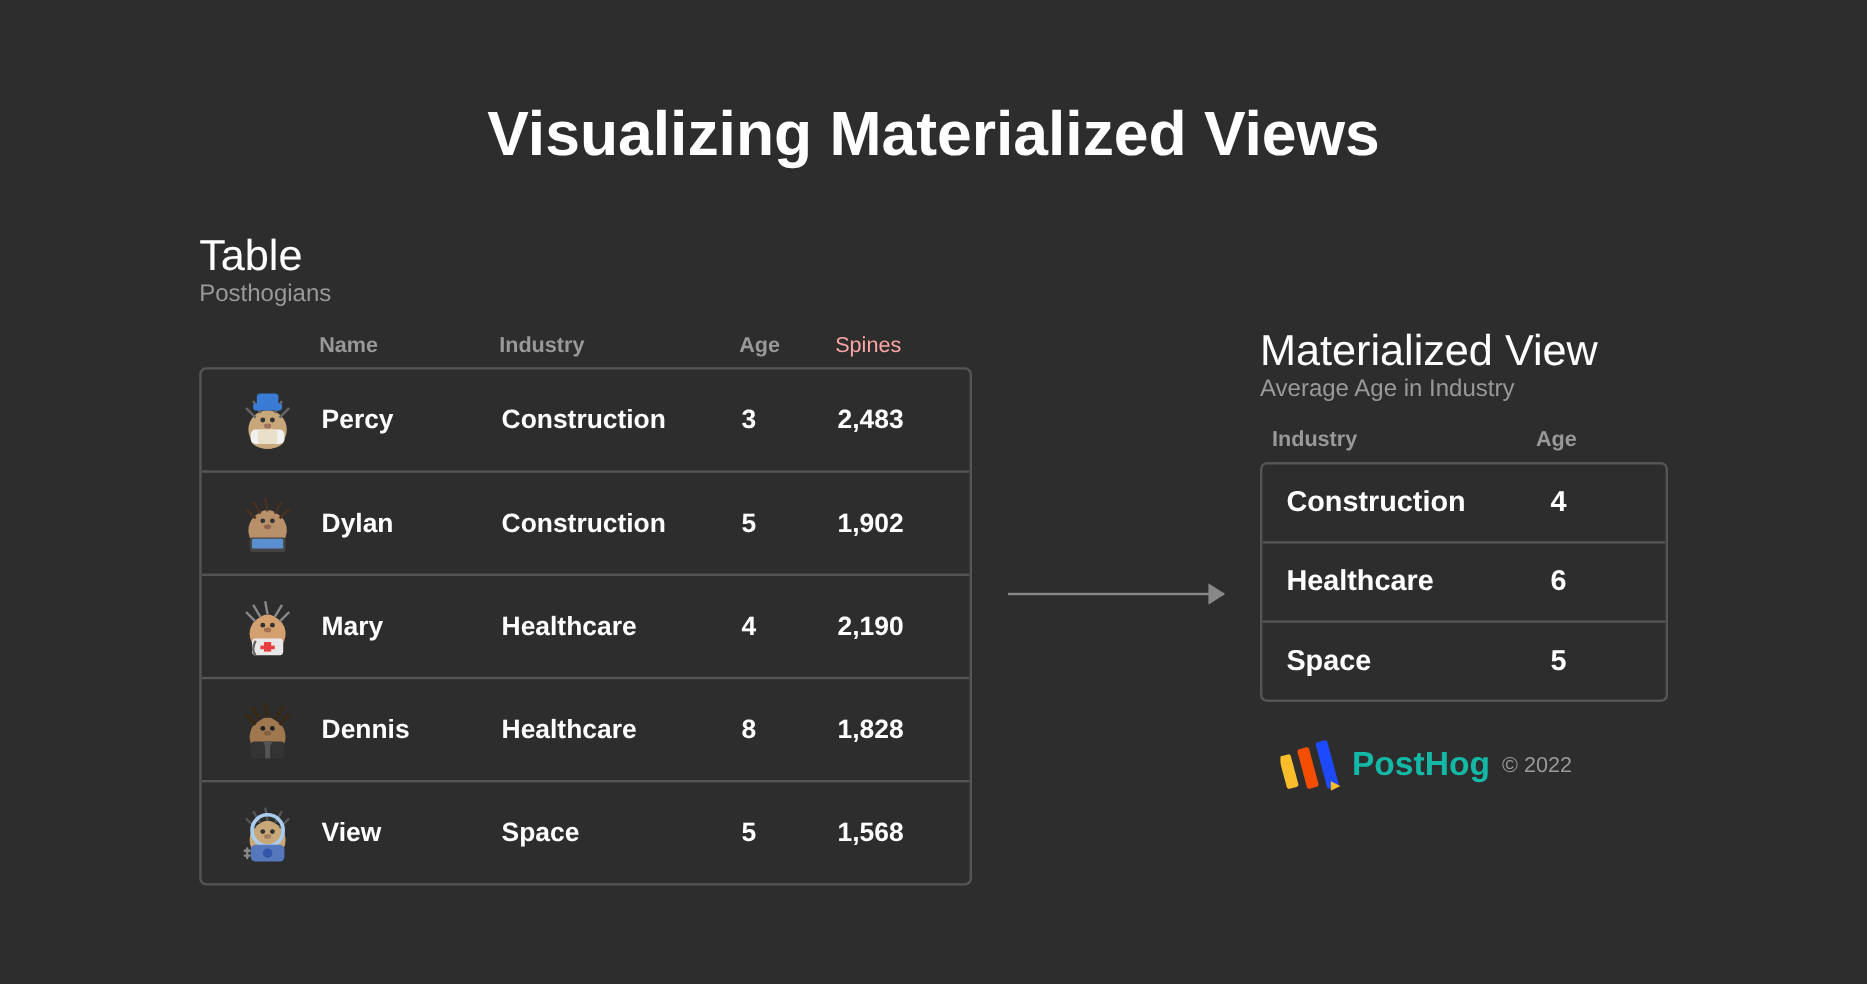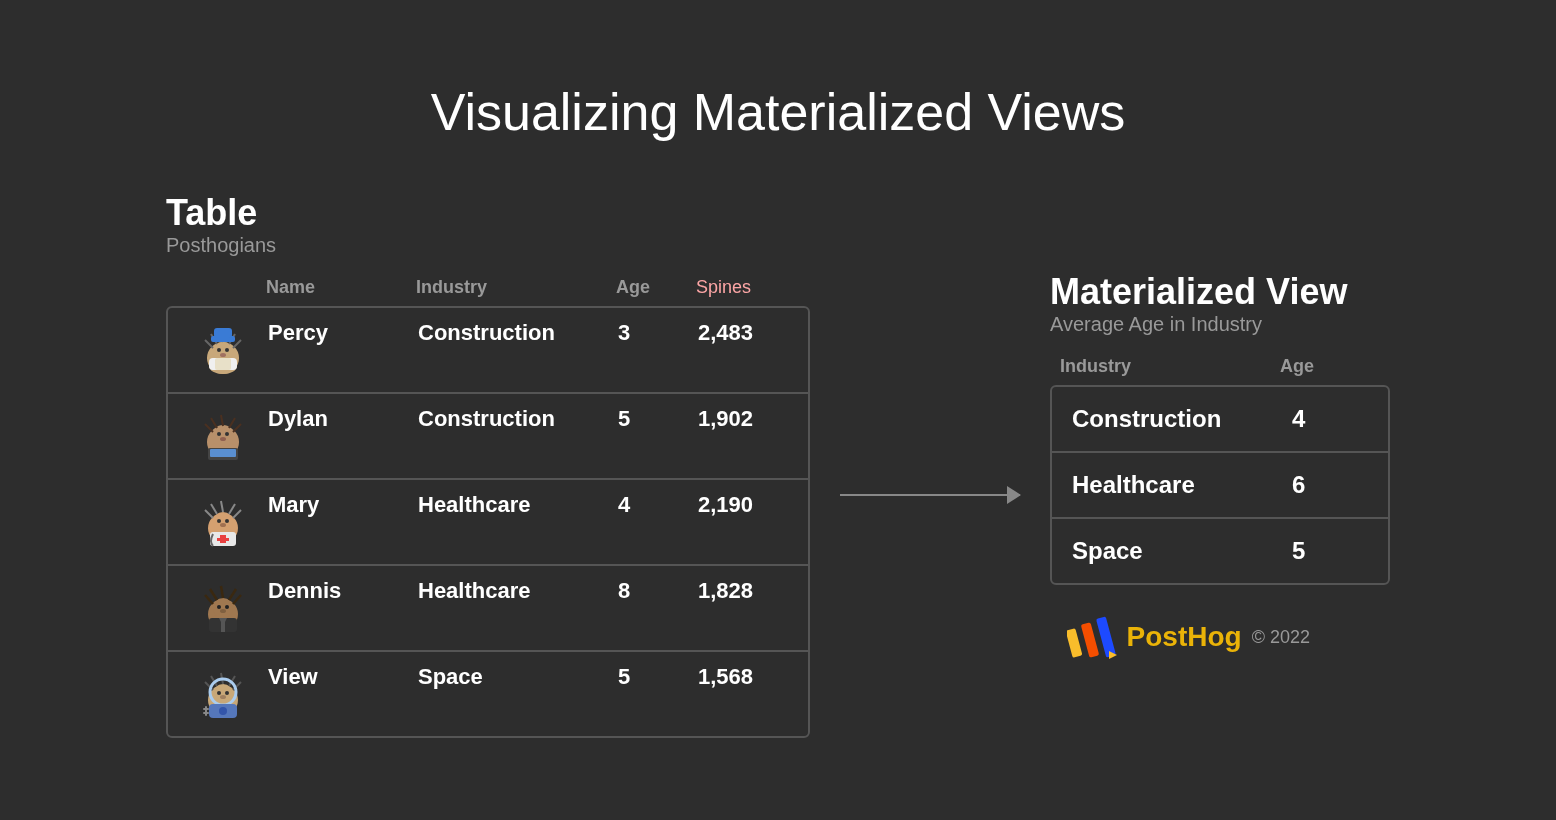--- a/index.html
+++ b/index.html
@@ -12,21 +12,21 @@
       height: 820px;
       overflow: hidden;
       display: flex;
       flex-direction: column;
       align-items: center;
       justify-content: center;
     }
 
     .main-title {
       font-size: 52px;
-      font-weight: 400;
+      font-weight: 700;
       color: #ffffff;
       text-align: center;
       margin-bottom: 50px;
     }
 
     .content-area {
       display: flex;
       align-items: center;
       justify-content: center;
       width: 100%;
@@ -39,21 +39,21 @@
       flex-direction: column;
       margin-left: 60px;
     }
 
     .section-header {
       margin-bottom: 20px;
     }
 
     .section-label {
       font-size: 36px;
-      font-weight: 700;
+      font-weight: 400;
       color: #ffffff;
     }
 
     .section-sublabel {
       font-size: 20px;
       color: #999999;
       font-weight: 500;
     }
 
     .col-headers {
@@ -96,20 +96,21 @@
     }
 
     .data-table {
       border: 2.5px solid #555555;
       border-radius: 6px;
       overflow: hidden;
     }
 
     .table-row {
       display: flex;
+      align-items: center;
       padding: 12px 10px;
       border-bottom: 2px solid #555555;
     }
 
     .table-row:last-child {
       border-bottom: none;
     }
 
     .avatar-cell {
       width: 90px;
@@ -240,21 +241,21 @@
       align-items: center;
       gap: 10px;
       margin-top: 30px;
       align-self: flex-end;
       margin-right: 80px;
     }
 
     .posthog-text {
       font-size: 28px;
       font-weight: 700;
-      color: #eab308;
+      color: #14b8a6;
     }
 
     .copyright {
       font-size: 18px;
       color: #999999;
     }
 
     
     .hedgehog {
       width: 60px;

